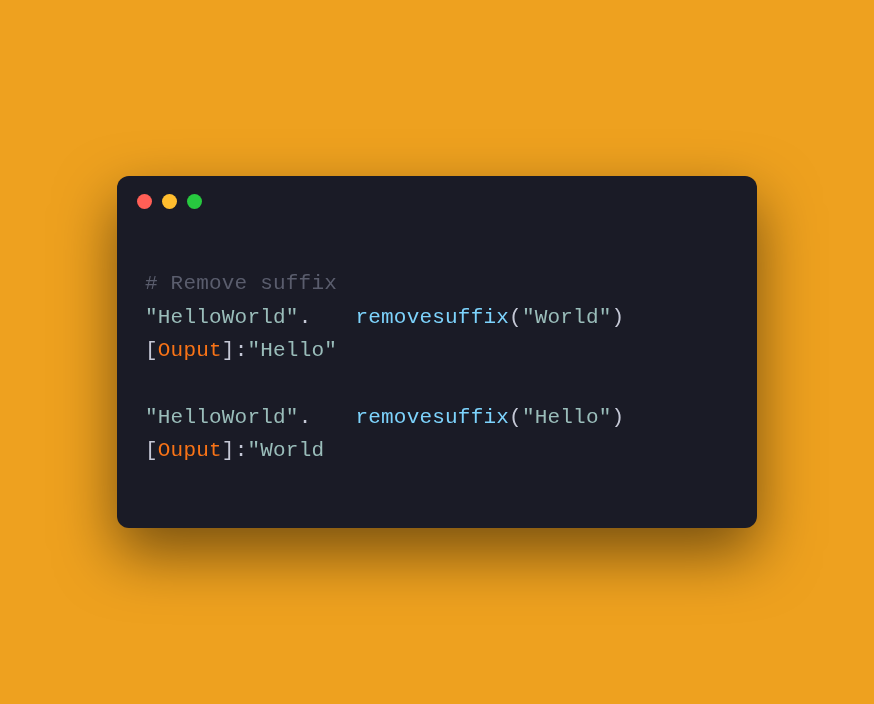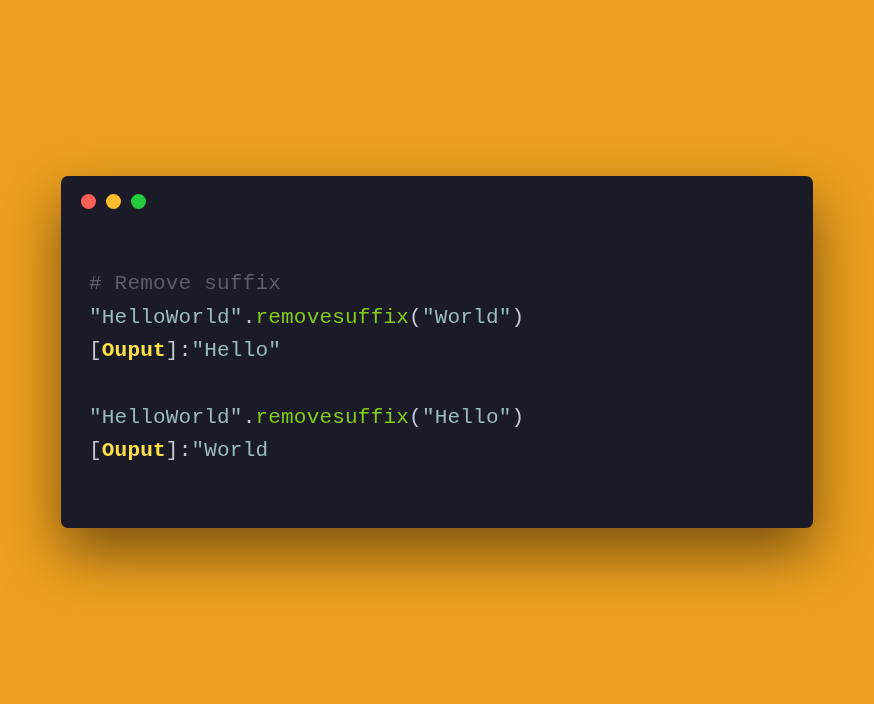--- a/index.html
+++ b/index.html
@@ -10,23 +10,23 @@
     body {
       width: 874px;
       height: 704px;
       background: #EEA11F;
       display: flex;
       align-items: center;
       justify-content: center;
       font-family: 'SF Mono', 'Monaco', 'Menlo', 'Consolas', 'Courier New', monospace;
     }
     .window {
-      width: 752px;
+      width: 640px;
       background: #1a1b26;
-      border-radius: 7px;
+      border-radius: 12px;
       box-shadow: 0 25px 60px rgba(0,0,0,0.5);
       padding-bottom: 50px;
     }
     .titlebar {
       display: flex;
       align-items: center;
       padding: 18px 20px;
       gap: 10px;
     }
     .dot {
@@ -45,23 +45,23 @@
     }
     .line {
       white-space: pre;
     }
     .blank {
       height: 33px;
     }
     .tok-comment { color: #5a5d6d; }
     .tok-string { color: #9abdba; }
     .tok-punct { color: #c5c8d6; }
-    .tok-method { color: #84cc16; }
+    .tok-method { color: #7dd3fc; margin-left: 44px; }
     .tok-bracket { color: #c5c8d6; }
-    .tok-label { color: #fde047; font-weight: bold; }
+    .tok-label { color: #f97316; }
   </style>
 </head>
 <body>
 
 <div class="window">
   <div class="titlebar">
     <div class="dot dot-red"></div>
     <div class="dot dot-yellow"></div>
     <div class="dot dot-green"></div>
   </div>

